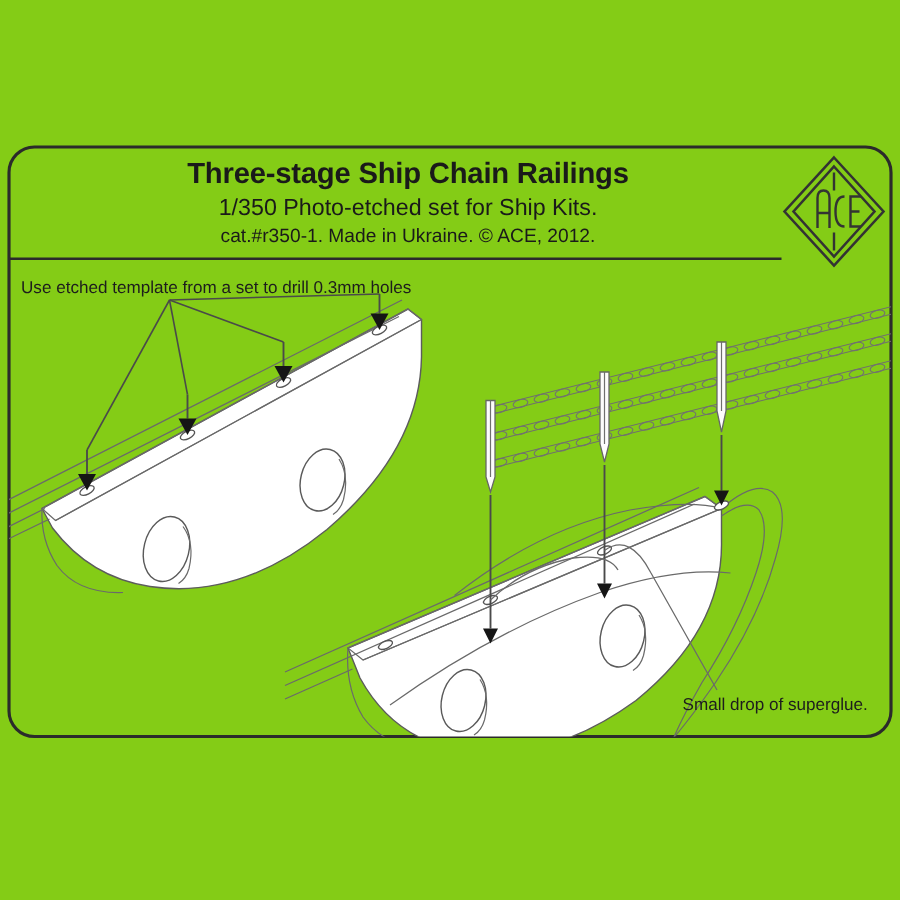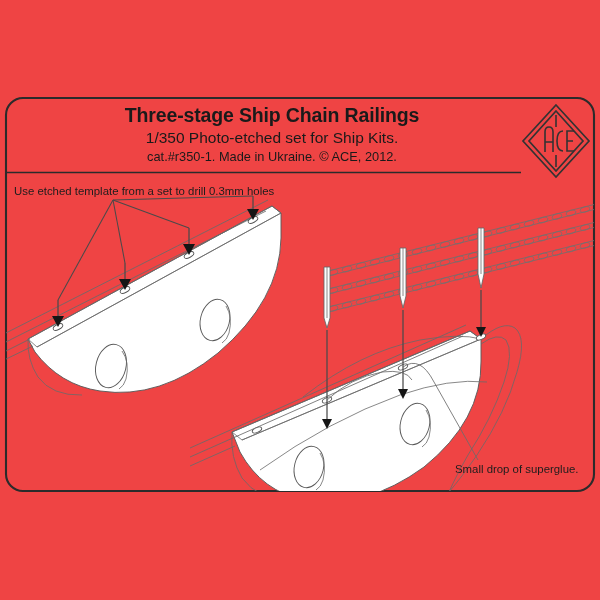--- a/index.html
+++ b/index.html
@@ -4,21 +4,21 @@
 <style>
   html, body {
     margin: 0;
     padding: 0;
     background: #ffffff;
   }
   #page {
     position: relative;
     width: 600px;
     height: 600px;
-    background: #ef4444;
+    background: #84cc16;
     font-family: "Liberation Sans", sans-serif;
     overflow: hidden;
   }
   #sheet-svg {
     position: absolute;
     left: 0;
     top: 0;
     width: 600px;
     height: 600px;
     display: block;

